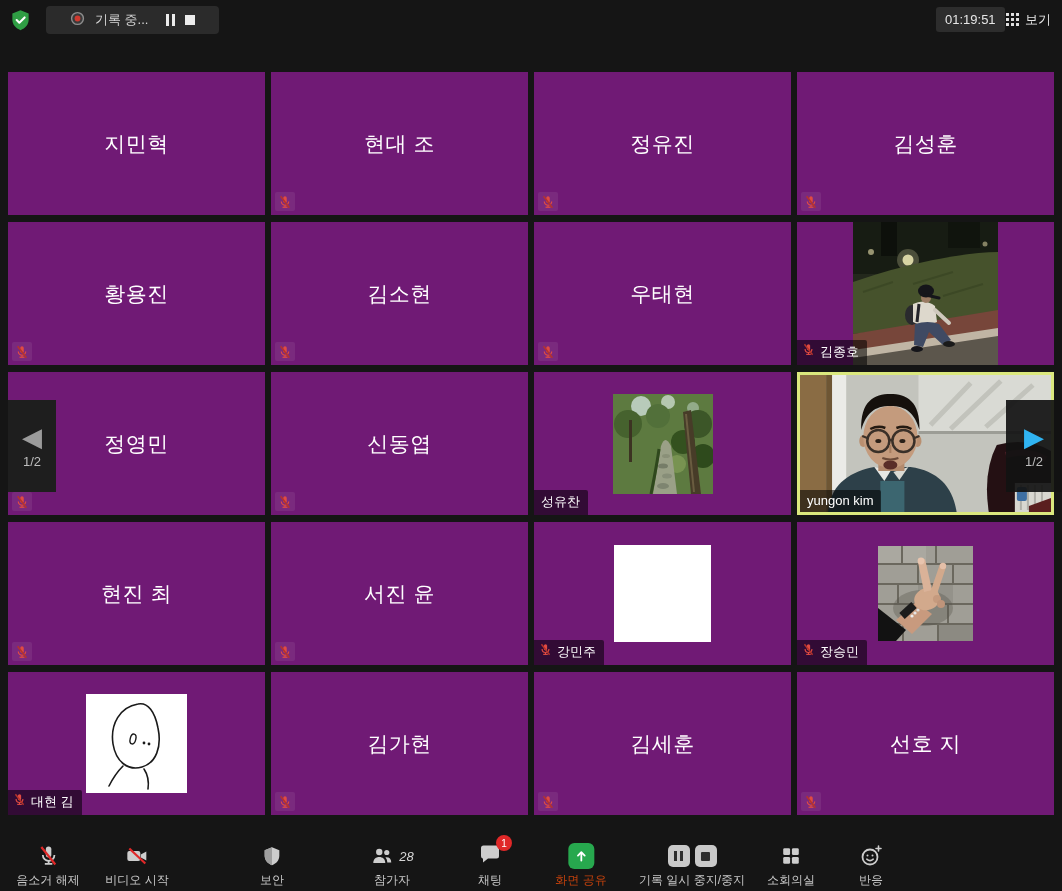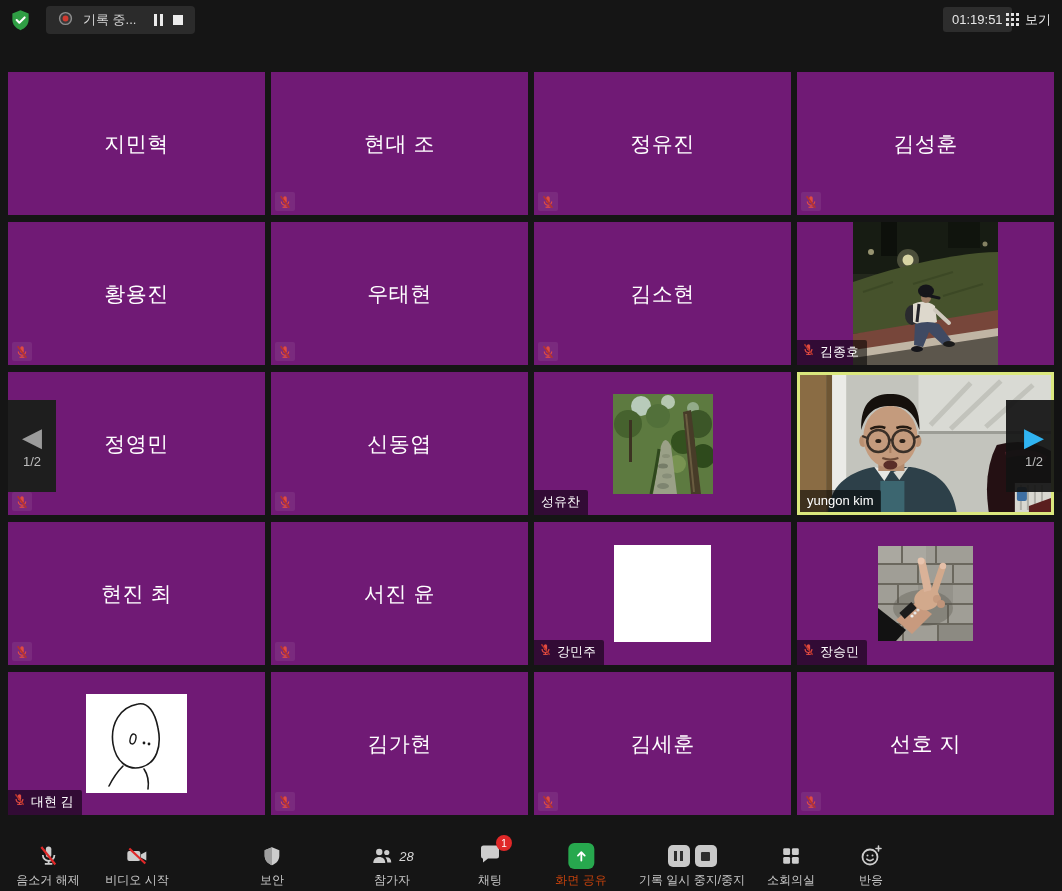--- a/index.html
+++ b/index.html
@@ -7,27 +7,27 @@
   body {
     background:#151515;
     font-family:"Liberation Sans","DejaVu Sans",sans-serif;
     color:#fff;
     position:relative;
   }
   
   .topbar { position:absolute; top:0; left:0; width:1062px; height:40px; background:#151515; }
   .shield-btn { position:absolute; left:9px; top:8px; width:23px; height:24px; cursor:pointer; }
   .rec-pill { position:absolute; left:46px; top:6px; height:28px; background:#2b2b2b;
-    border-radius:4px; display:flex; align-items:center; padding:0 12px; gap:10px; }
+    border-radius:4px; display:flex; align-items:center; padding:0 24px; gap:10px; }
   .rec-pill .rec-label { font-size:13px; color:#d6d6d6; margin-right:8px; }
   .pauseglyph { display:flex; gap:3px; }
   .pauseglyph i { display:block; width:3px; height:12px; background:#ececec; }
   .stopglyph { width:10px; height:10px; background:#ececec; }
   .timer-box { position:absolute; left:936px; top:7px; height:25px; background:#2d2d2d;
-    border-radius:3px; display:flex; align-items:center; padding:0 9px; font-size:13px; color:#e6e6e6;margin-left:7px; }
+    border-radius:3px; display:flex; align-items:center; padding:0 9px; font-size:13px; color:#e6e6e6; }
   .view-btn { position:absolute; left:1006px; top:7px; height:25px; display:flex; align-items:center;
     gap:6px; font-size:13px; color:#e6e6e6; cursor:pointer; }
   
   .grid { position:absolute; left:8px; top:72px; width:1046px;
     display:grid; grid-template-columns:repeat(4,257px); grid-auto-rows:143px; gap:7px 6px; }
   .tile { position:relative; background:#701a75; overflow:hidden; display:flex; align-items:center; justify-content:center; }
   .tile.active { border:3px solid #dbe87e; }
   .center-name { font-size:21px; font-weight:500; color:#fff; letter-spacing:0.5px; }
   .corner-mute { position:absolute; left:4px; bottom:4px; width:20px; height:19px;
     background:rgba(255,255,255,0.07); border-radius:2px; display:flex; align-items:center; justify-content:center; }
@@ -150,29 +150,29 @@
 
   <div class="tile">
     <span class="center-name">황용진</span>
     <span class="corner-mute">
         <svg viewBox="0 0 16 16">
           <use href="#mutedmic"></use>
         </svg>
       </span>
   </div>
   <div class="tile">
+    <span class="center-name">김소현</span>
+    <span class="corner-mute">
+        <svg viewBox="0 0 16 16">
+          <use href="#mutedmic"></use>
+        </svg>
+      </span>
+  </div>
+  <div class="tile">
     <span class="center-name">우태현</span>
-    <span class="corner-mute">
-        <svg viewBox="0 0 16 16">
-          <use href="#mutedmic"></use>
-        </svg>
-      </span>
-  </div>
-  <div class="tile">
-    <span class="center-name">김소현</span>
     <span class="corner-mute">
         <svg viewBox="0 0 16 16">
           <use href="#mutedmic"></use>
         </svg>
       </span>
   </div>
   <div class="tile">
     <svg class="avatar" width="145" height="143" viewBox="0 0 145 143" preserveAspectRatio="none">
       <rect width="145" height="143" fill="#23281c"></rect>
       <rect width="145" height="52" fill="#171c13"></rect>

